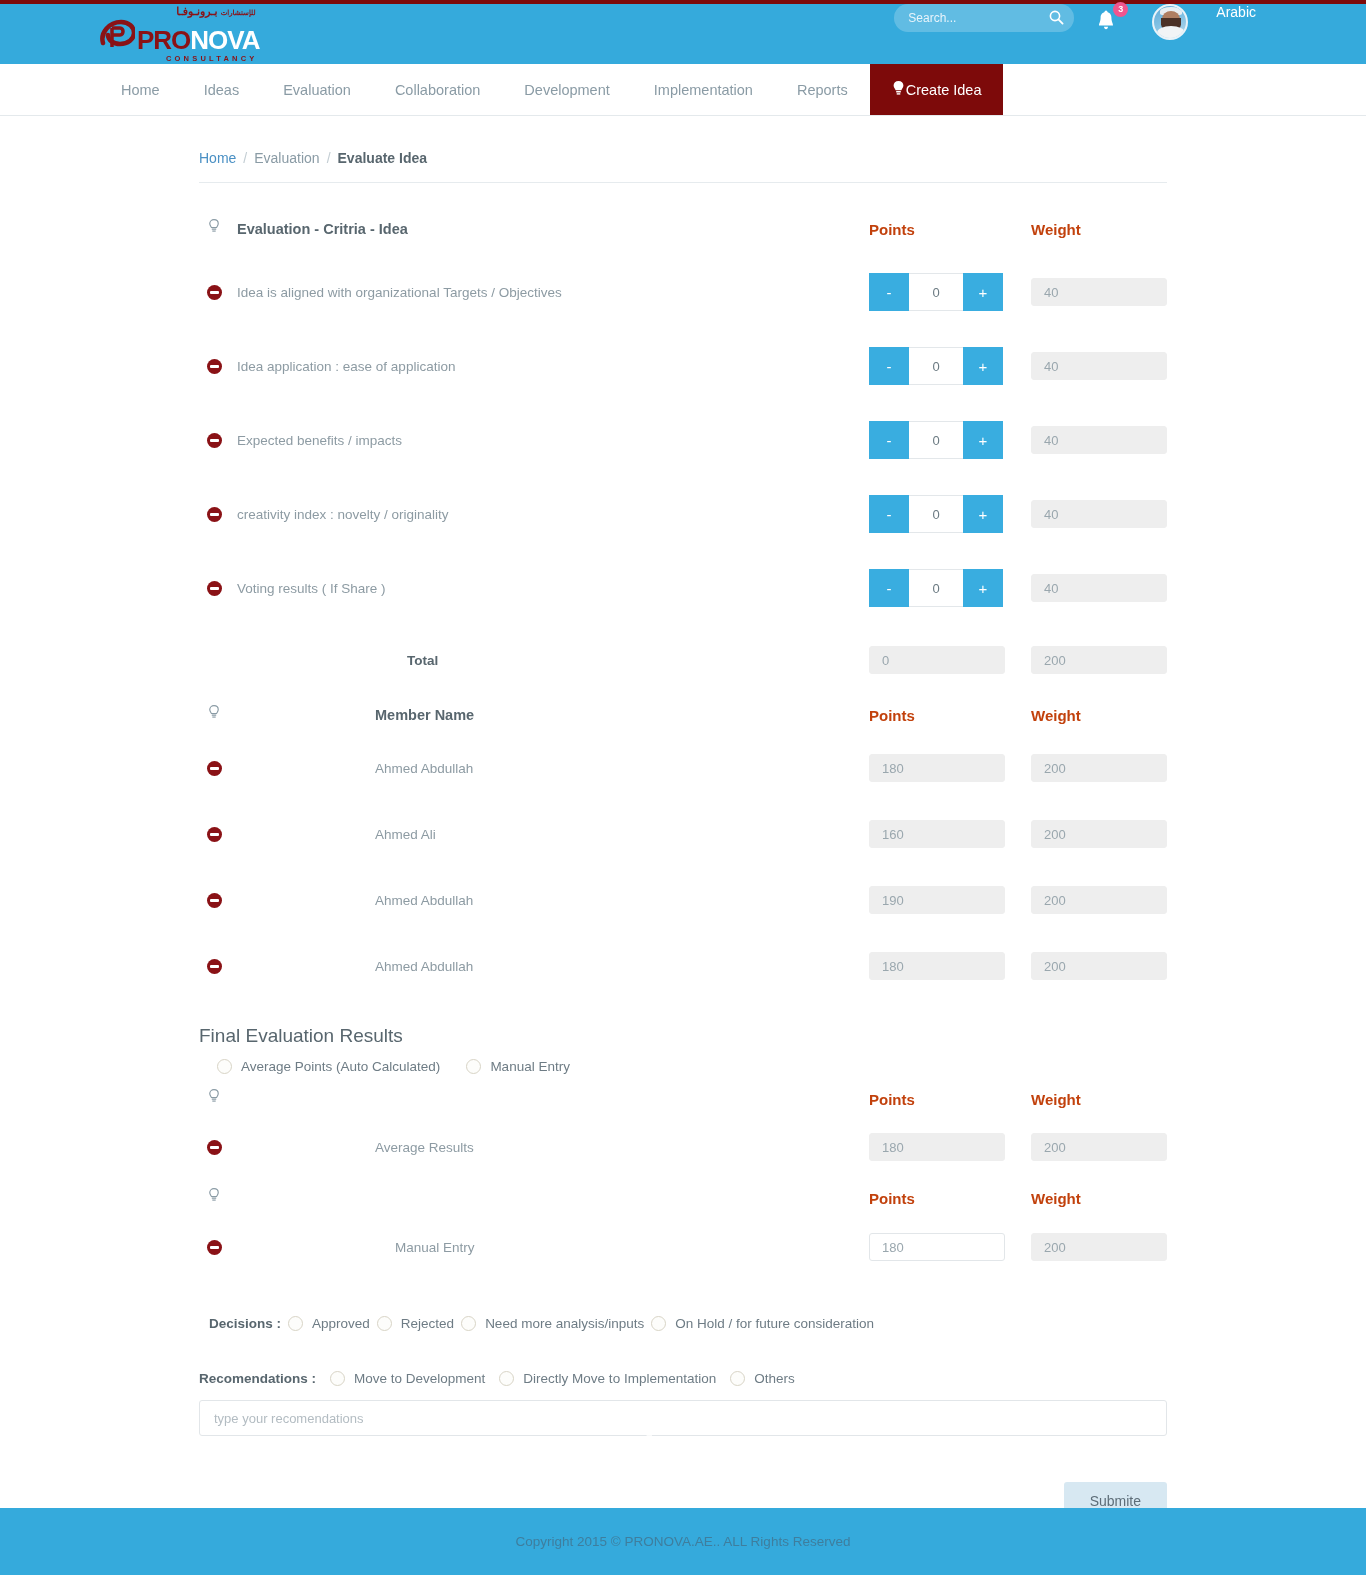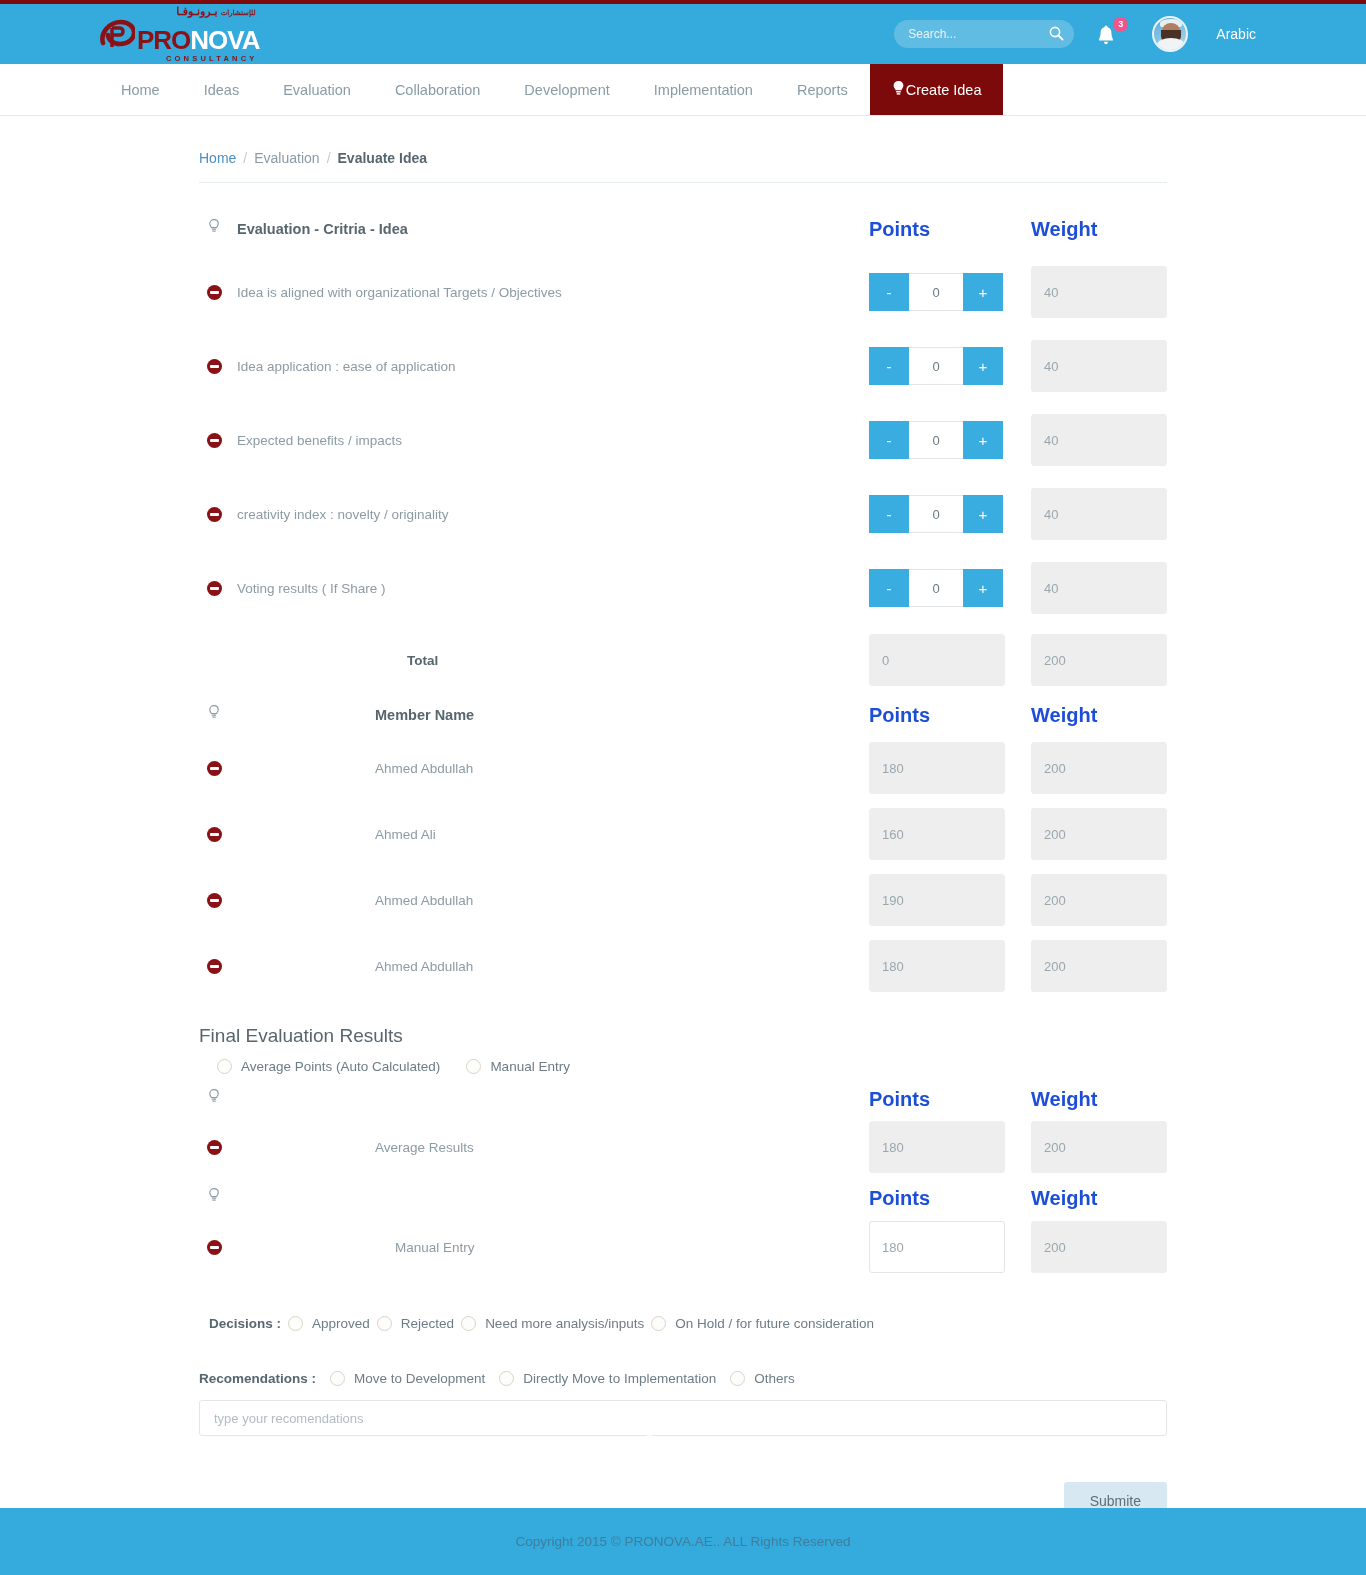--- a/index.html
+++ b/index.html
@@ -28,21 +28,21 @@
   .logo-emblem {
     width:36px; height:34px; margin-right:2px; position:relative; flex:none;
   }
   .logo-emblem svg { position:absolute; left:0; top:0; }
   .logo-pro { color:#8a1216; font-size:26px; font-weight:bold; letter-spacing:-1px; font-family:"Liberation Sans", sans-serif; }
   .logo-nova { color:#ffffff; font-size:26px; font-weight:bold; letter-spacing:-1px; }
   .logo-sub { color:#8a1216; font-size:7.5px; font-weight:bold; letter-spacing:3.2px; text-align:right; padding-right:2px; margin-top:1px; }
 
   .header-right {
     position:absolute; right:0; top:0; height:60px;
-    display:flex; align-items:center; gap:0;
+    display:flex; align-items:flex-start; gap:0;
   }
   .search-box {
     width:180px; height:28px; border-radius:14px;
     background:rgba(255,255,255,0.22);
     display:flex; align-items:center; padding:0 12px;
     position:relative; margin-right:22px;
   }
   .search-box input {
     background:transparent; border:none; outline:none;
     color:#ffffff; font-size:12px; width:140px;
@@ -99,21 +99,21 @@
     display:flex; align-items:center; min-height:52px;
   }
   .col-icon { width:38px; flex:none; display:flex; justify-content:flex-start; align-items:center; padding-left:8px;}
   .col-label { flex:1; font-size:13.5px; color:#8d9ba3; }
   .col-label.bold { font-weight:bold; color:#58666e; font-size:14.5px; }
   .col-label.indent { padding-left:138px; }
   .col-label.total { padding-left:170px; font-weight:bold; color:#58666e; font-size:13.5px; }
   .col-points { width:148px; flex:none; }
   .col-weight { width:136px; flex:none; margin-left:14px; }
 
-  .hdr-text { font-weight:bold; color:#1d4ed8; font-size:20px; }
+  .hdr-text { font-weight:bold; color:#c2410c; font-size:15px; }
 
   .bulb { width:14px; height:18px; }
   .minus-ico {
     width:15px; height:15px; border-radius:50%;
     background:#8a1216; position:relative; display:inline-block; cursor:pointer;
   }
   .minus-ico::after {
     content:""; position:absolute; left:3px; top:6.5px;
     width:9px; height:2.5px; background:#ffffff; border-radius:1px;
   }
@@ -125,21 +125,21 @@
     font-size:15px; cursor:pointer; border:none;
     font-family:"Liberation Sans", sans-serif;
   }
   .spin-val {
     flex:1; border:1px solid #e3e7ea; border-left:none; border-right:none;
     background:#ffffff; text-align:center; font-size:13px; color:#6b7a82;
     display:flex; align-items:center; justify-content:center;
   }
 
   .field {
-    height:52px; background:#eeeeee; border:1px solid #eeeeee; border-radius:3px;
+    height:28px; background:#eeeeee; border:1px solid #eeeeee; border-radius:3px;
     display:flex; align-items:center; padding:0 12px;
     font-size:13px; color:#9aa7ae; width:136px;
   }
   .field.points-box { width:136px; }
   .field.white { background:#ffffff; border:1px solid #e2e6e9; }
 
   .section-title {
     font-size:19px; color:#58666e; font-weight:normal;
     margin:26px 0 12px 0;
   }

